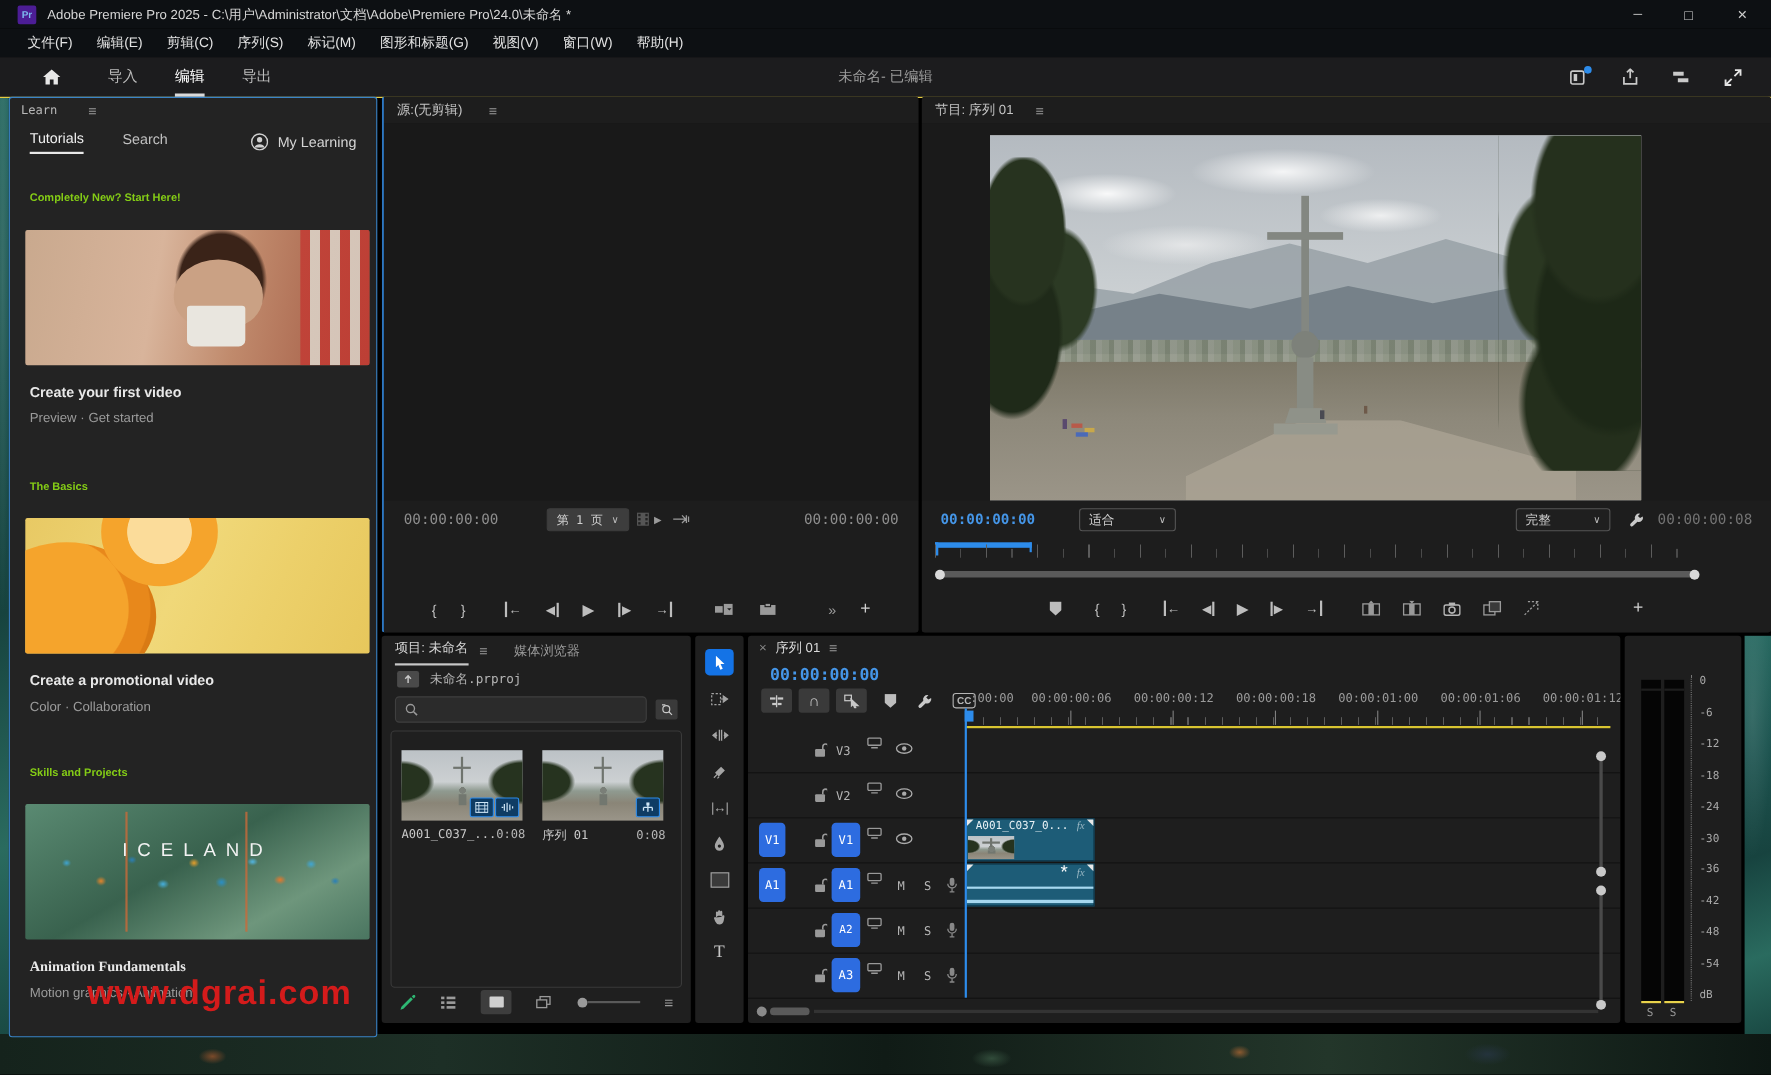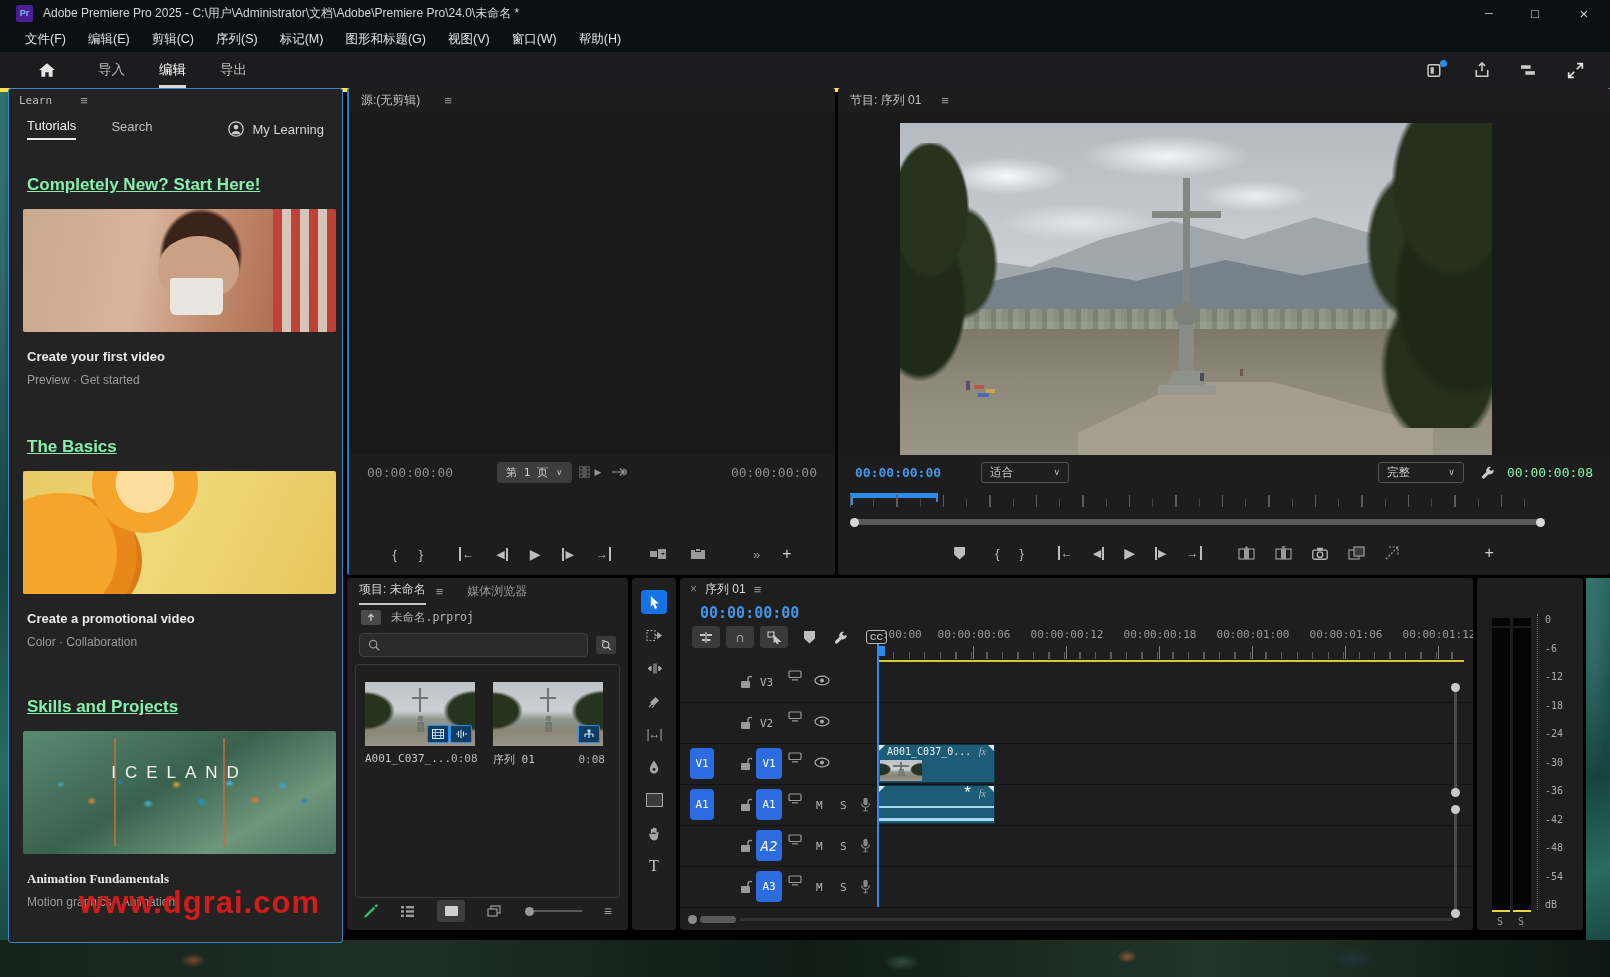--- a/index.html
+++ b/index.html
@@ -20,21 +20,21 @@
   .desk{position:absolute;background:
      radial-gradient(120% 60% at 30% 20%, rgba(255,255,255,.10), transparent 60%),
      linear-gradient(160deg,#2a6b63 0%,#1d5450 30%,#17433f 55%,#2a6b5f 80%,#1a4a44 100%);}
   .deskbottom{position:absolute;background:
      radial-gradient(18px 10px at 12% 55%, #7a4a2a, transparent 70%),
      radial-gradient(26px 12px at 56% 60%, #314b3a, transparent 70%),
      radial-gradient(30px 14px at 84% 50%, #24333c, transparent 70%),
      radial-gradient(14px 9px at 70% 45%, #8a5a30, transparent 70%),
      linear-gradient(90deg,#15231c 0%,#1d2f26 25%,#101b16 50%,#23362a 75%,#0d1713 100%);}
   
-  .lheading{font-size:17px;font-weight:bold;color:#86efac;text-decoration:underline;}
+  .lheading{font-size:10px;font-weight:bold;color:#84cc16;}
   .cardtitle{font-size:13px;font-weight:bold;color:#e8e8e8;}
   .cardtags{font-size:12px;color:#9b9b9b;}
   .cardimg{position:absolute;left:14px;width:313px;height:123px;border-radius:2px;overflow:hidden;}
   
   .sky{position:absolute;inset:0;background:linear-gradient(180deg,#b4bac0 0%,#c9ced1 40%,#d4d6d6 58%,#cfd0cd 62%);}
   .clouds{position:absolute;inset:0;background:
      radial-gradient(90px 26px at 18% 16%, rgba(255,255,255,.9), transparent 70%),
      radial-gradient(120px 30px at 45% 10%, rgba(255,255,255,.85), transparent 70%),
      radial-gradient(80px 22px at 60% 22%, rgba(250,250,250,.8), transparent 70%),
      radial-gradient(110px 26px at 30% 30%, rgba(245,245,245,.65), transparent 70%);}
@@ -95,30 +95,31 @@
   <span style="padding:0 11px;font-size:12.5px;color:#e3e3e3;">编辑(E)</span>
   <span style="padding:0 11px;font-size:12.5px;color:#e3e3e3;">剪辑(C)</span>
   <span style="padding:0 11px;font-size:12.5px;color:#e3e3e3;">序列(S)</span>
   <span style="padding:0 11px;font-size:12.5px;color:#e3e3e3;">标记(M)</span>
   <span style="padding:0 11px;font-size:12.5px;color:#e3e3e3;">图形和标题(G)</span>
   <span style="padding:0 11px;font-size:12.5px;color:#e3e3e3;">视图(V)</span>
   <span style="padding:0 11px;font-size:12.5px;color:#e3e3e3;">窗口(W)</span>
   <span style="padding:0 11px;font-size:12.5px;color:#e3e3e3;">帮助(H)</span>
 </div>
 
-<div class="abs row" style="left:0;top:52px;width:1610px;height:36px;background:#1c1c1e;border-bottom:4px solid #fde047;">
+<div class="abs row" style="left:0;top:52px;width:1610px;height:36px;background:#1c1c1e;border-bottom:1px solid #fde047;">
   <span style="margin-left:38px;">
     <svg width="18" height="16" viewBox="0 0 16 14">
         <path d="M8 1 L15 7 H13 V13 H9.5 V9 h-3 V13 H3 V7 H1 Z" fill="#e6e6e6"></path>
       </svg>
   </span>
   <span style="margin-left:42px;font-size:13.5px;color:#bdbdbd;">导入</span>
   <span style="margin-left:34px;font-size:13.5px;color:#ffffff;position:relative;height:100%;display:flex;align-items:center;
                border-bottom:3px solid #d9d9d9;box-sizing:border-box;padding-top:3px;">编辑</span>
   <span style="margin-left:34px;font-size:13.5px;color:#bdbdbd;">导出</span>
+  <div class="abs" style="left:0;right:0;text-align:center;font-size:13px;color:#9e9e9e;">未命名- 已编辑</div>
   <div style="flex:1"></div>
   <span style="margin-right:30px;position:relative;">
     <svg width="17" height="15" viewBox="0 0 16 14">
         <rect x="1" y="1.5" width="11" height="11" rx="1.5" fill="none" stroke="#c9c9c9" stroke-width="1.4"></rect>
         <rect x="3.4" y="4" width="3" height="6" fill="#c9c9c9"></rect>
       </svg>
     <span style="position:absolute;right:-3px;top:-3px;width:7px;height:7px;border-radius:50%;background:#2d8ceb;"></span>
   </span>
   <span style="margin-right:30px;">
     <svg width="16" height="16" viewBox="0 0 14 14">
@@ -306,21 +307,21 @@
       <div style="flex:1"></div>
       <div class="chip" style="width:68px;justify-content:space-between;">
         <span>完整</span>
         <span class="chev">∨</span>
       </div>
       <span style="margin:0 12px 0 16px;">
         <svg width="15" height="15" viewBox="0 0 14 14">
             <path d="M12.6 4.2 A3.6 3.6 0 0 1 8 8.6 L4.2 12.4 a1.5 1.5 0 0 1-2.1-2.1 L5.9 6.5 A3.6 3.6 0 0 1 10.3 1.9 L8.4 3.8 l1.8 1.8 2.4-1.4 Z" fill="#c9c9c9"></path>
           </svg>
       </span>
-      <span class="tc" style="color:#86efac;">00:00:00:08</span>
+      <span class="tc" style="color:#737373;">00:00:00:08</span>
     </div>
 
     <div class="abs" style="left:12px;right:65px;top:36px;height:18px;">
       <div class="abs" style="left:0;top:2px;width:88px;height:5px;background:#2d8ceb;"></div>
       <div class="abs" style="left:0;top:2px;width:3px;height:12px;background:#2d8ceb;"></div>
       <div class="abs" style="left:86px;top:2px;width:2px;height:9px;background:#2d8ceb;"></div>
       <div class="abs" style="left:0;right:0;top:4px;height:12px;background:
            repeating-linear-gradient(90deg,#5c5c5c 0 1px,transparent 1px 46.5px);"></div>
       <div class="abs" style="left:0;right:0;top:8px;height:8px;background:
            repeating-linear-gradient(90deg,transparent 0 23px,#4a4a4a 23px 24px,transparent 24px 46.5px);"></div>
@@ -691,21 +692,21 @@
     </div>
   </div>
 
   <div class="abs row" style="left:0;top:248px;width:793px;height:40px;border-bottom:1px solid #121212;">
     <span class="abs" style="left:60px;">
       <svg width="12" height="14" viewBox="0 0 12 14">
           <rect x="1" y="6" width="9" height="7" rx="1" fill="#999"></rect>
           <path d="M8 6 V4 a2.6 2.6 0 0 1 5.2 0" fill="none" stroke="#999" stroke-width="1.4"></path>
         </svg>
     </span>
-    <span class="abs mono" style="left:76px;top:4px;width:26px;height:31px;background:#2d6ce0;border-radius:4px;color:#fff;font-size:14px;display:flex;align-items:center;justify-content:center;font-style:italic;">A2</span>
+    <span class="abs mono" style="left:76px;top:4px;width:26px;height:31px;background:#2d6ce0;border-radius:4px;color:#fff;font-size:10px;display:flex;align-items:center;justify-content:center;">A2</span>
     <span class="abs" style="left:108px;top:8px;">
       <svg width="14" height="11" viewBox="0 0 14 11">
           <rect x="1" y="1" width="12" height="6.5" rx="1" fill="none" stroke="#999" stroke-width="1.2"></rect>
           <path d="M4 9.8 h6" stroke="#999" stroke-width="1.2"></path>
         </svg>
     </span>
     <span class="abs mono" style="left:136px;font-size:11px;color:#b5b5b5;">M</span>
     <span class="abs mono" style="left:160px;font-size:11px;color:#b5b5b5;">S</span>
     <span class="abs" style="left:180px;top:12px;">
       <svg width="11" height="15" viewBox="0 0 10 14">

